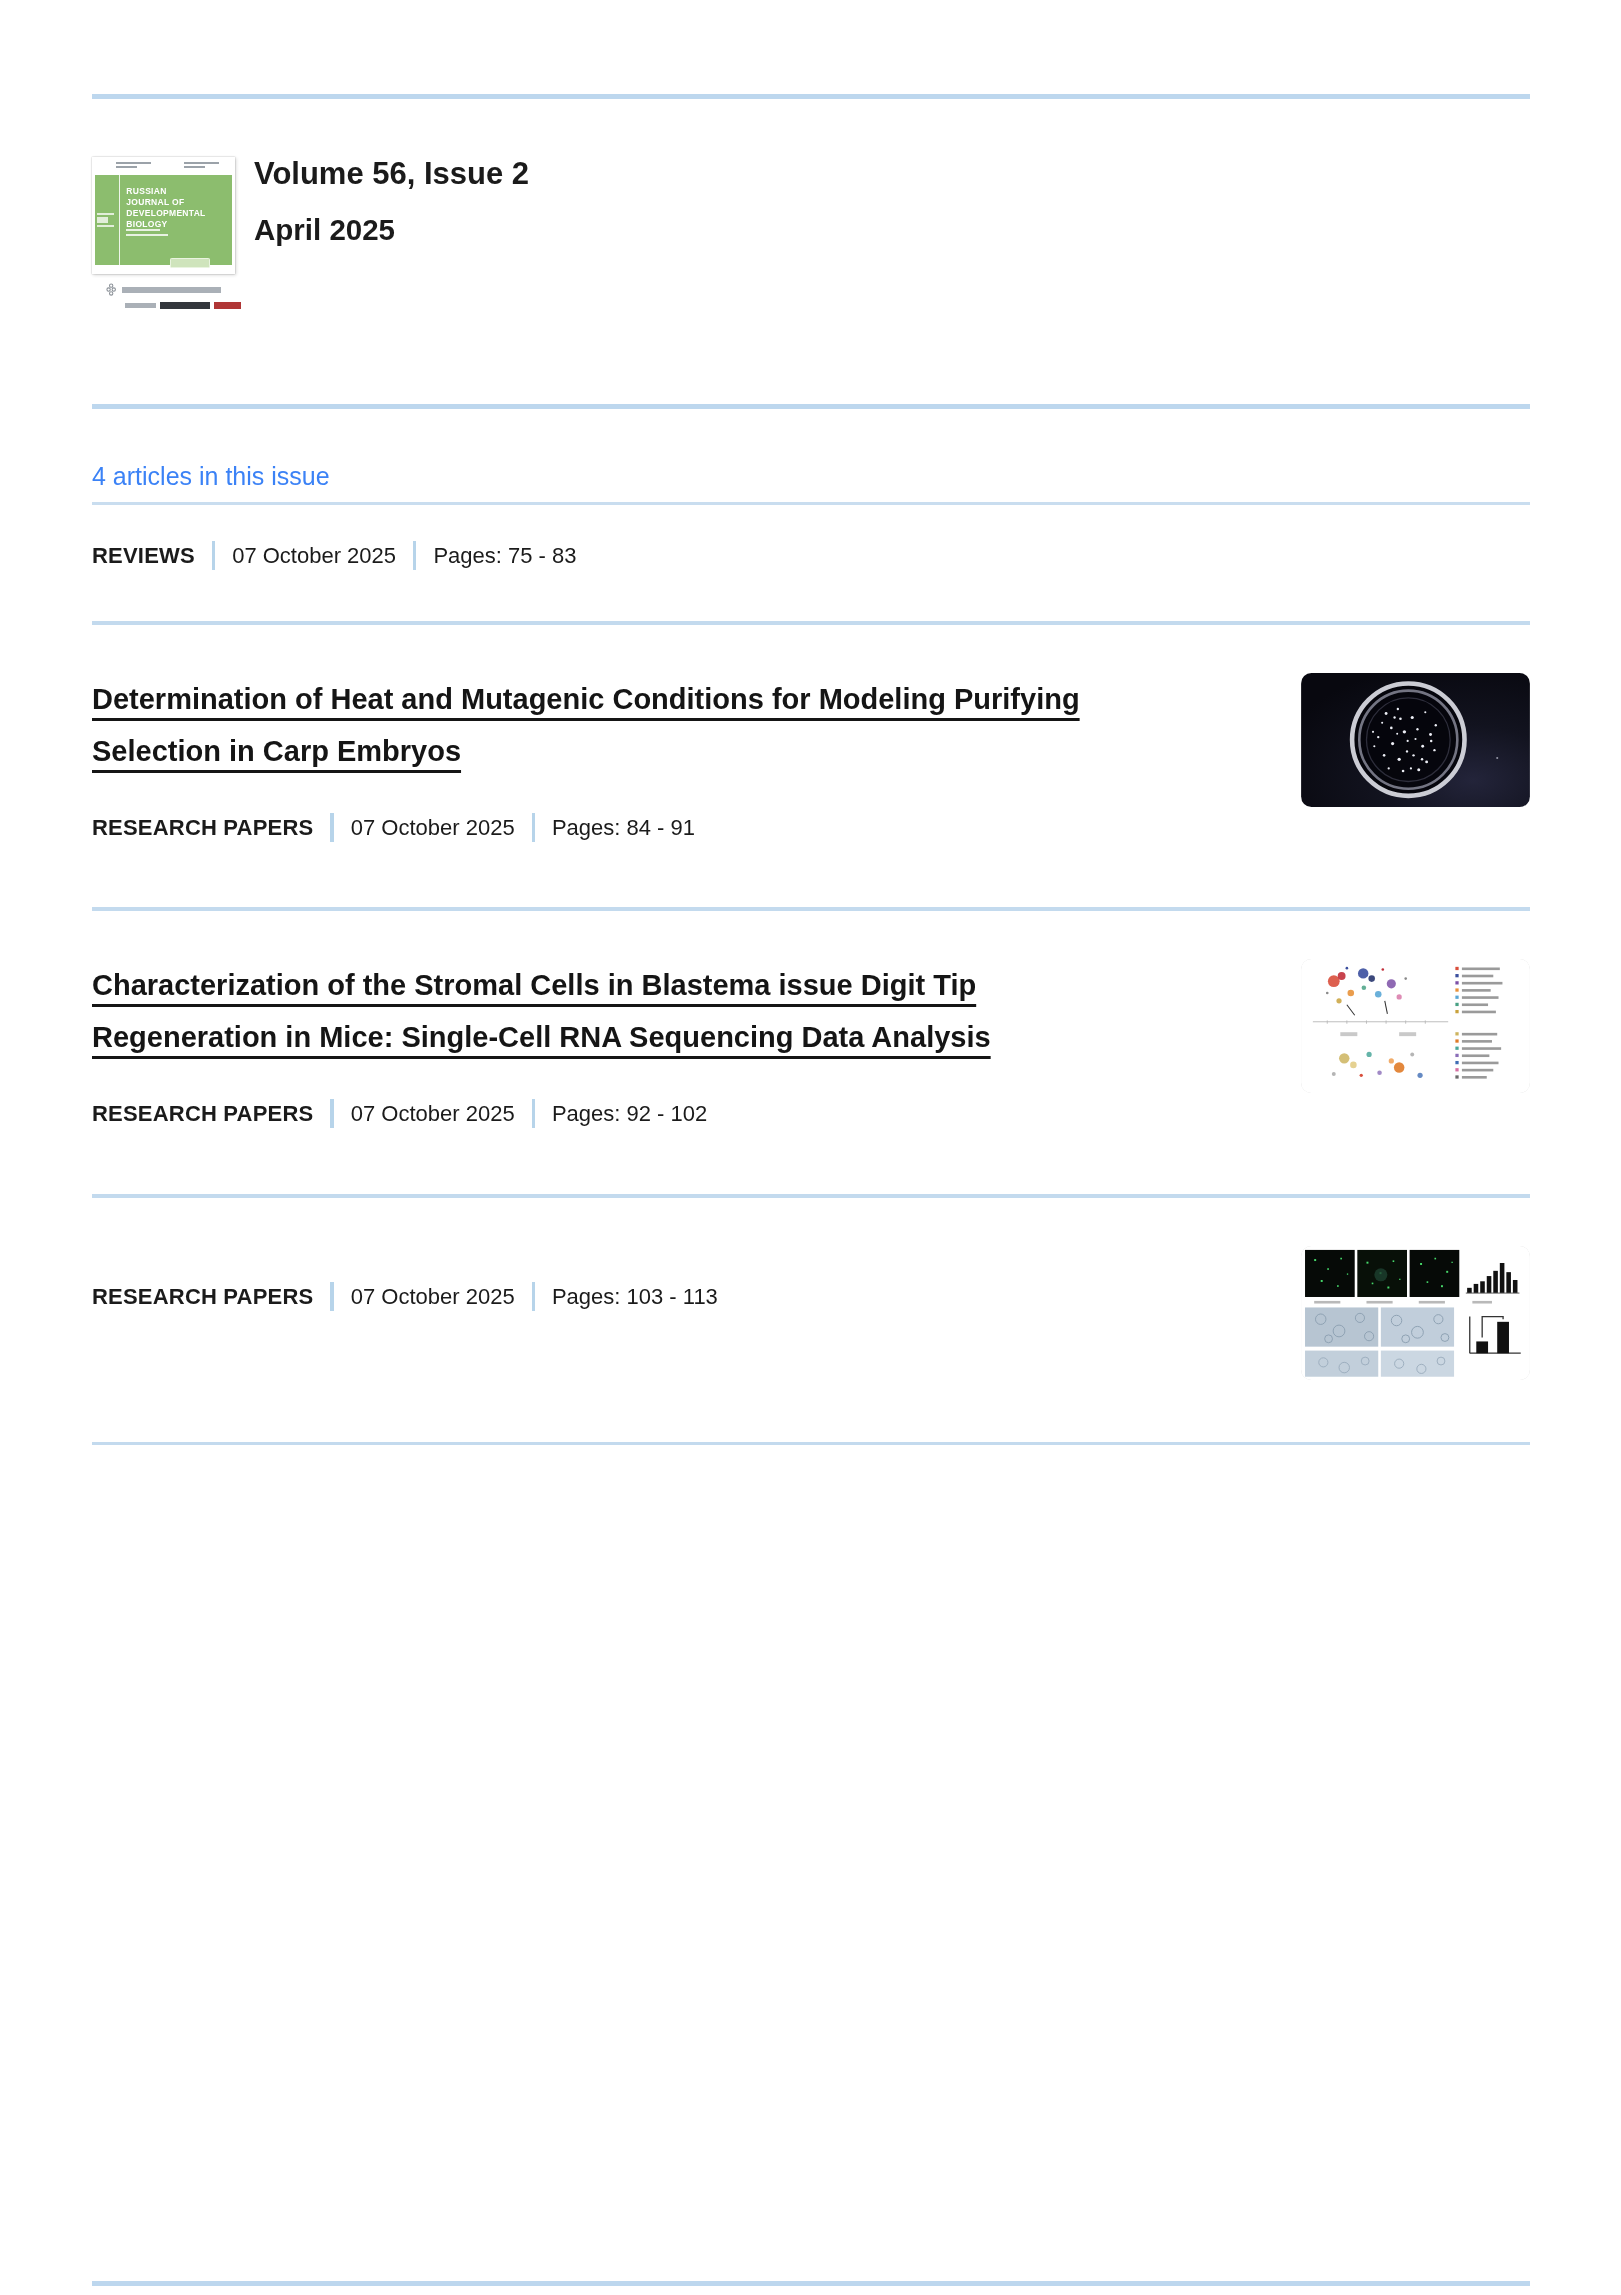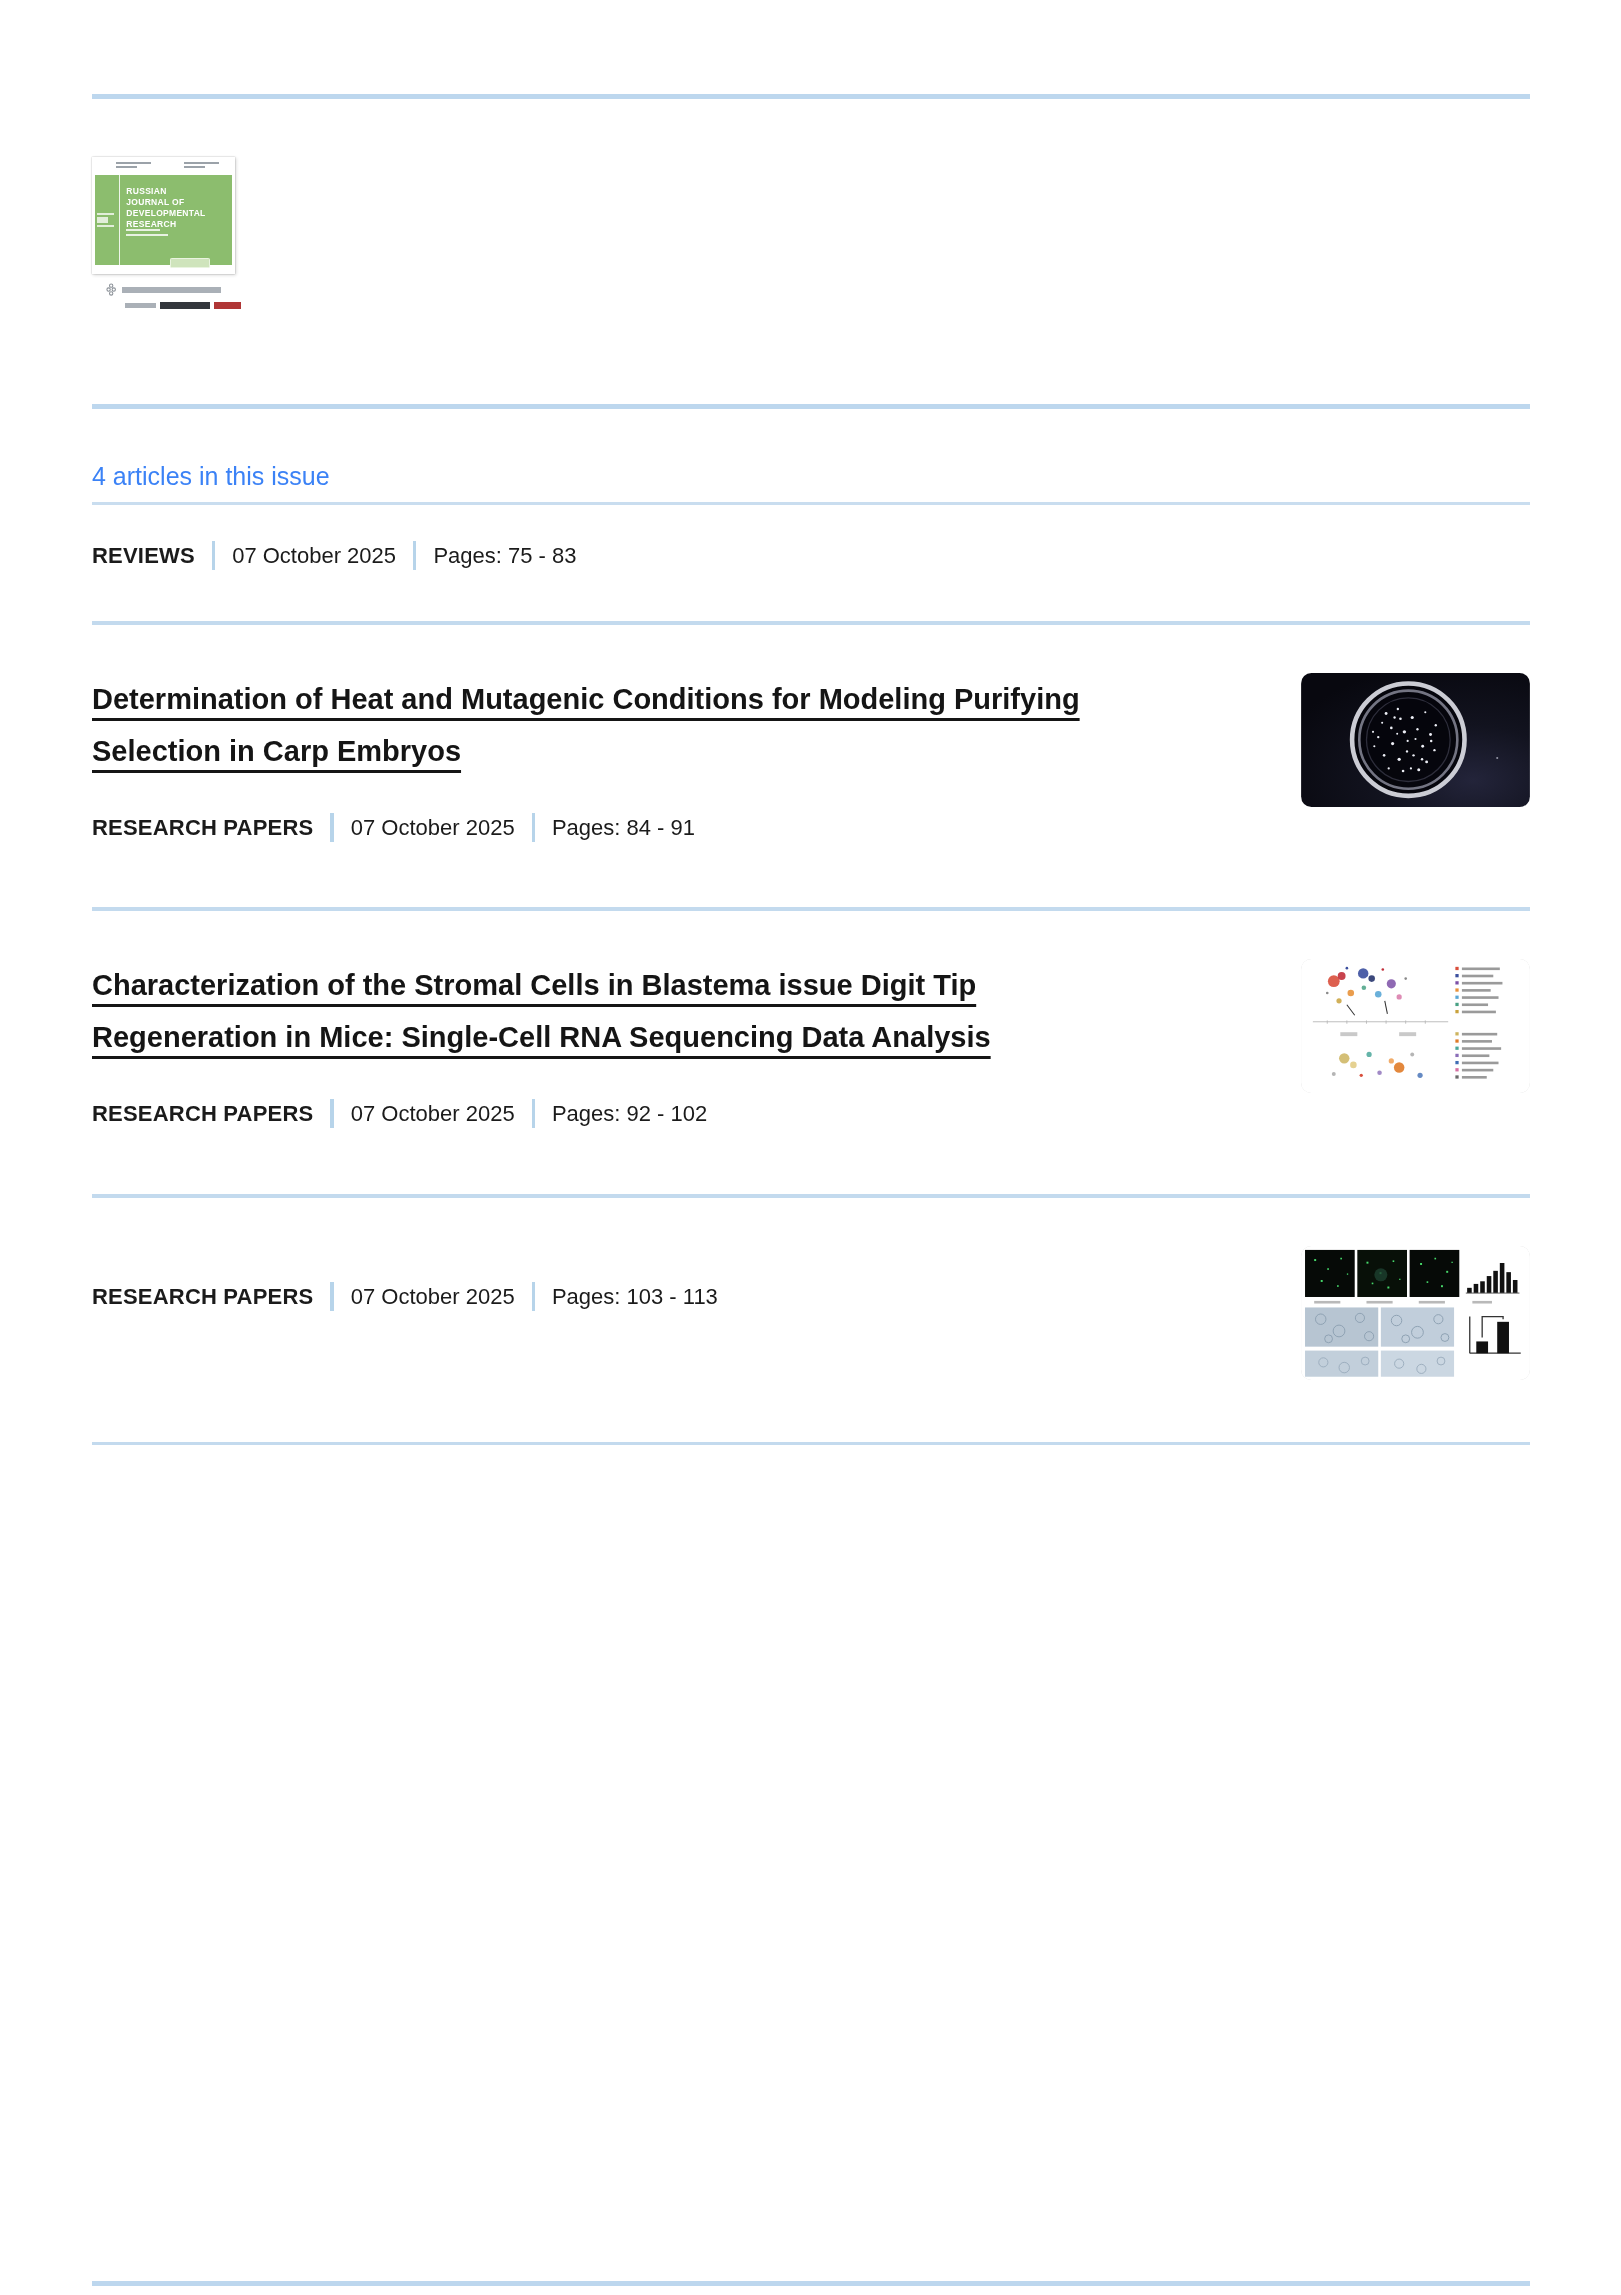--- a/index.html
+++ b/index.html
@@ -109,21 +109,21 @@
                 <i></i>
                 <i></i>
               </span>
             <span class="mt">
                 <i></i>
                 <i></i>
               </span>
           </div>
           <div class="cover-green">
             <div class="cover-vline"></div>
-            <div class="cover-title">RUSSIAN JOURNAL OF DEVELOPMENTAL RESEARCH</div>
+            <div class="cover-title">RUSSIAN JOURNAL OF DEVELOPMENTAL BIOLOGY</div>
             <div class="cover-sub">
                 <i></i>
                 <i></i>
               </div>
             <div class="cover-badge">
                 <i></i>
                 <i></i>
                 <i></i>
               </div>
             <div class="cover-pill"></div>
@@ -136,20 +136,24 @@
             <circle cx="12" cy="10" r="2.6" fill="none" stroke="#8a9097" stroke-width="1.6"></circle>
             <circle cx="8" cy="16" r="2.6" fill="none" stroke="#8a9097" stroke-width="1.6"></circle>
           </svg>
           <span class="pub-bar" style="width:99px"></span>
         </div>
         <div class="pub-row pub-row2">
           <span class="pub-bar" style="width:38px;height:5.2px"></span>
           <span class="pub-dark" style="width:60px"></span>
           <span class="pub-red" style="width:33px"></span>
         </div>
+      </div>
+      <div class="head-text">
+        <h1>Volume 56, Issue 2</h1>
+        <h2>April 2025</h2>
       </div>
     </header>
 
     <div class="rule rule-thick" id="rule-header-bottom"></div>
 
     <p class="issue-count">4 articles in this issue</p>
 
     <div class="rule rule-thin"></div>
 
     <section class="article a-top-1">

